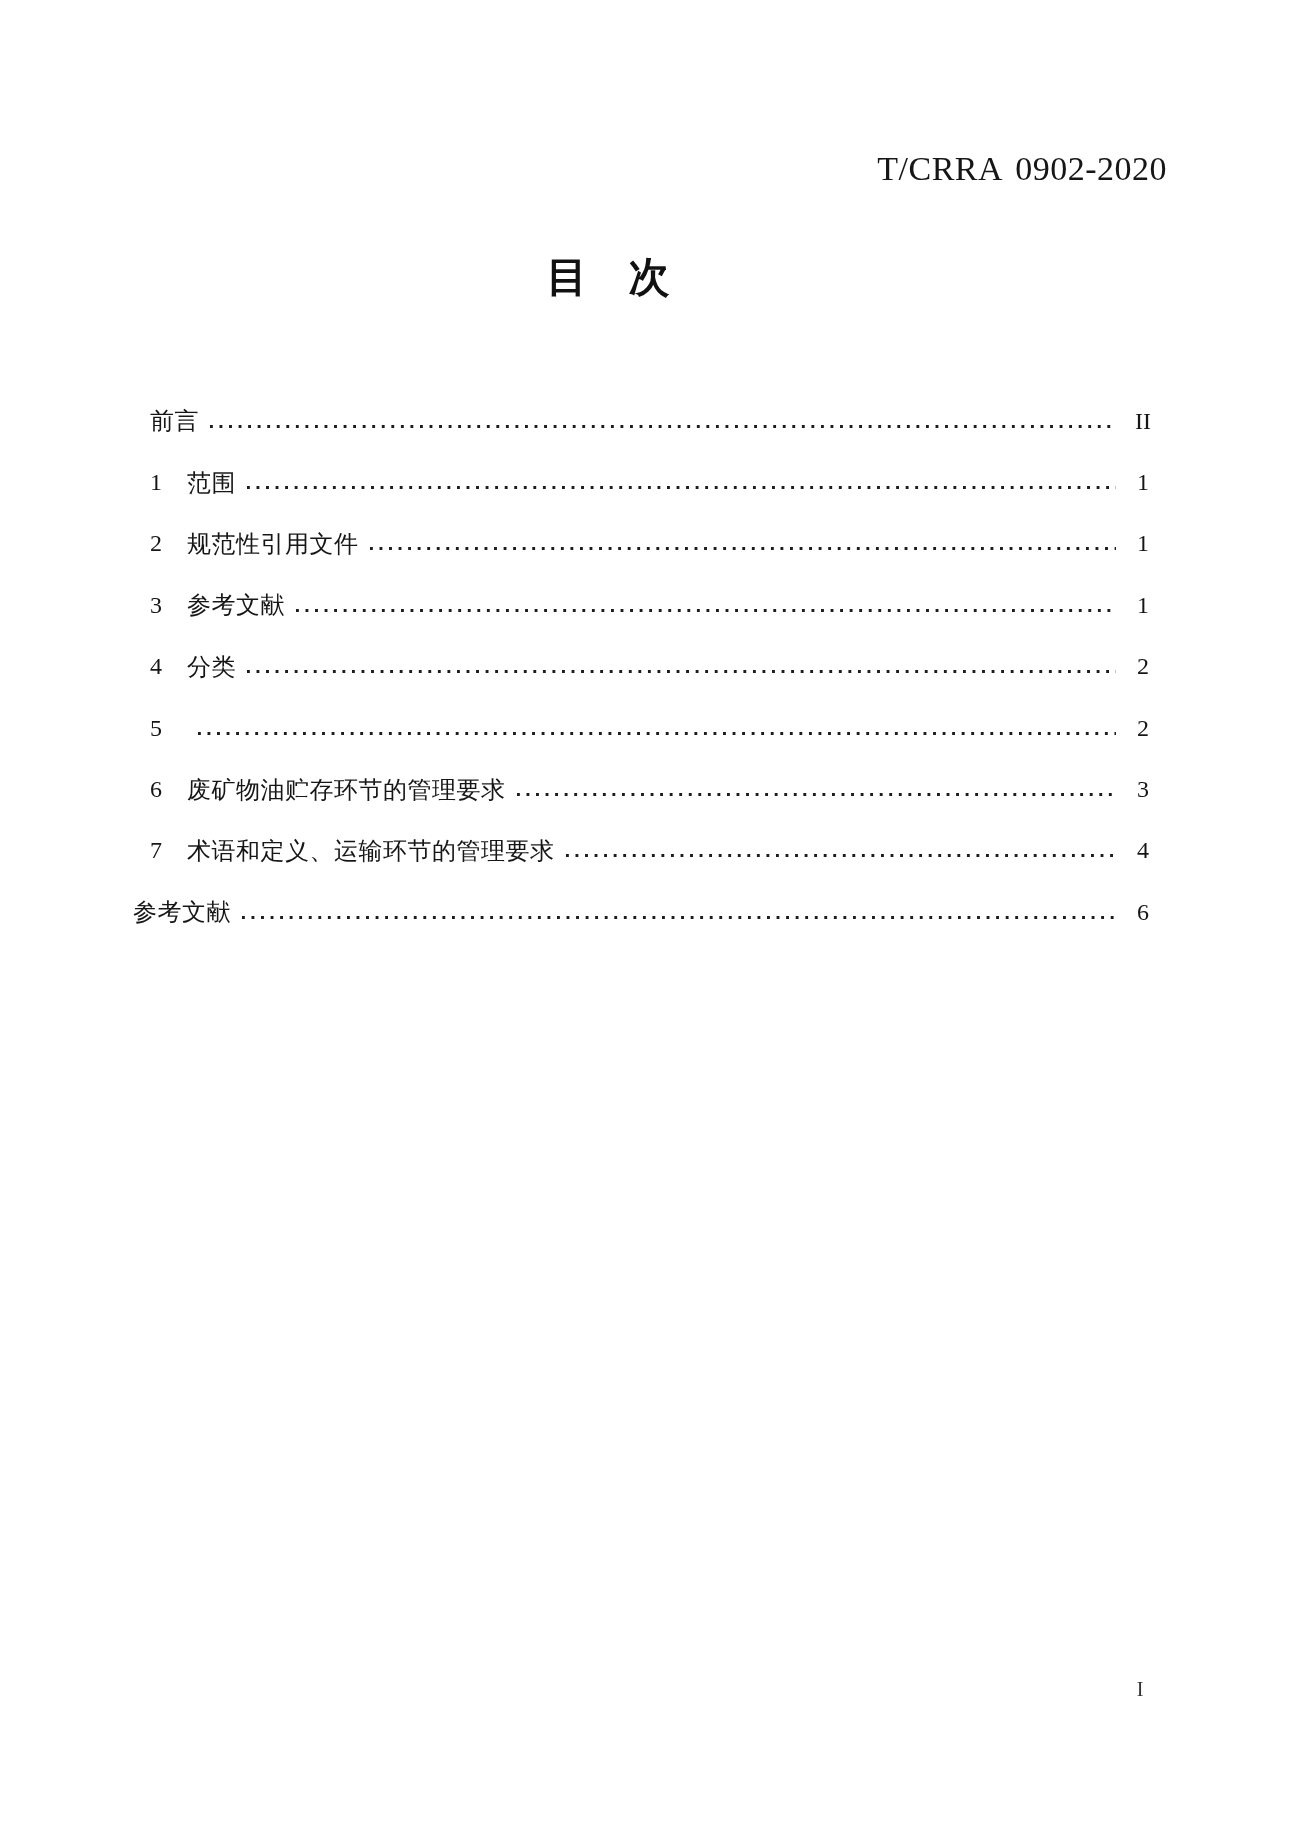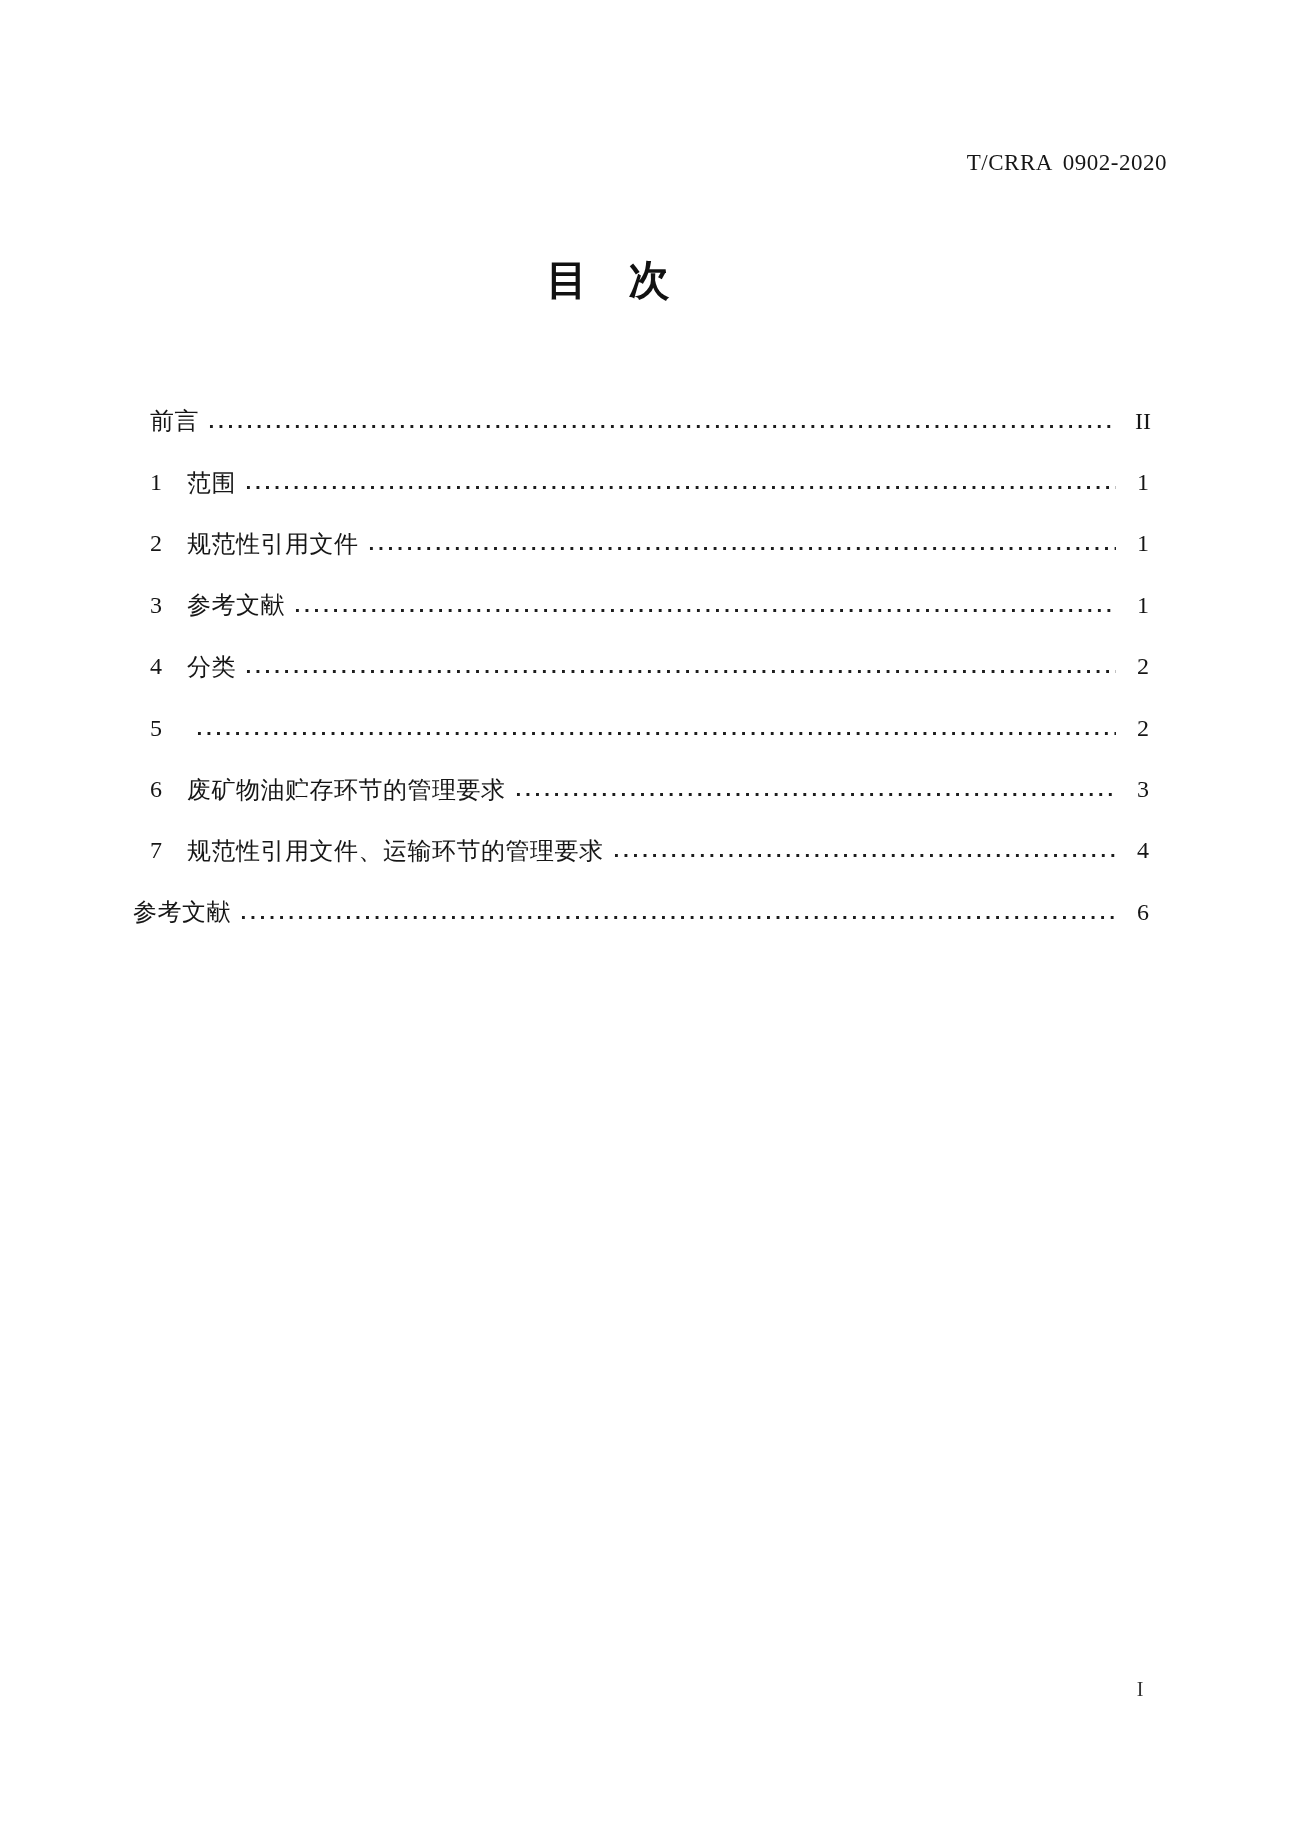--- a/index.html
+++ b/index.html
@@ -9,34 +9,34 @@
     height: 1825px;
     background: #ffffff;
     color: #141414;
     font-family: "Liberation Serif", serif;
     overflow: hidden;
   }
   .doc-header {
     position: absolute;
     top: 150px;
     right: 123px;
-    font-size: 23px;
+    font-size: 34px;
     letter-spacing: 0.5px;
     word-spacing: 5px;
     white-space: nowrap;
     color: #161616;
   }
   .doc-title {
     position: absolute;
     top: 256px;
     left: 0;
     width: 100%;
     margin: 0;
     text-align: center;
-    font-family: Liberation Serif, serif;
+    font-family: Liberation Mono, monospace;
     font-weight: bold;
     font-size: 41px;
     line-height: 1.2;
     color: #111111;
   }
   .doc-title .title-inner {
     position: relative;
     left: -37px;
   }
   .toc {
@@ -145,21 +145,21 @@
 
   <div class="toc-row">
     <span class="toc-num">6</span>
     <span class="toc-label">废矿物油贮存环节的管理要求</span>
     <span class="toc-leader"></span>
     <span class="toc-page">3</span>
   </div>
 
   <div class="toc-row">
     <span class="toc-num">7</span>
-    <span class="toc-label">规范性引用文件、运输环节的管理要求</span>
+    <span class="toc-label">术语和定义、运输环节的管理要求</span>
     <span class="toc-leader"></span>
     <span class="toc-page">4</span>
   </div>
 
   <div class="toc-row">
 
     <span class="toc-label">参考文献</span>
     <span class="toc-leader"></span>
     <span class="toc-page">6</span>
   </div>

